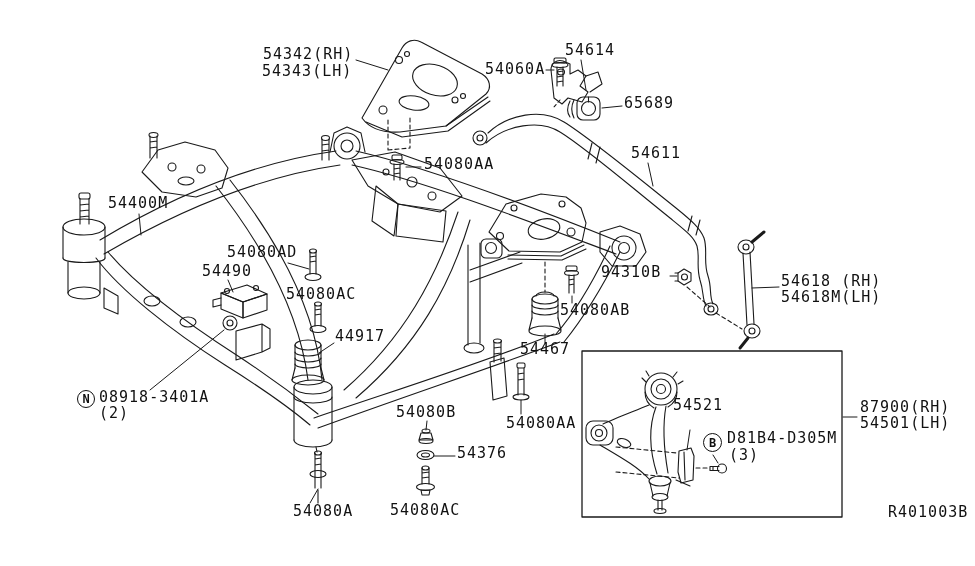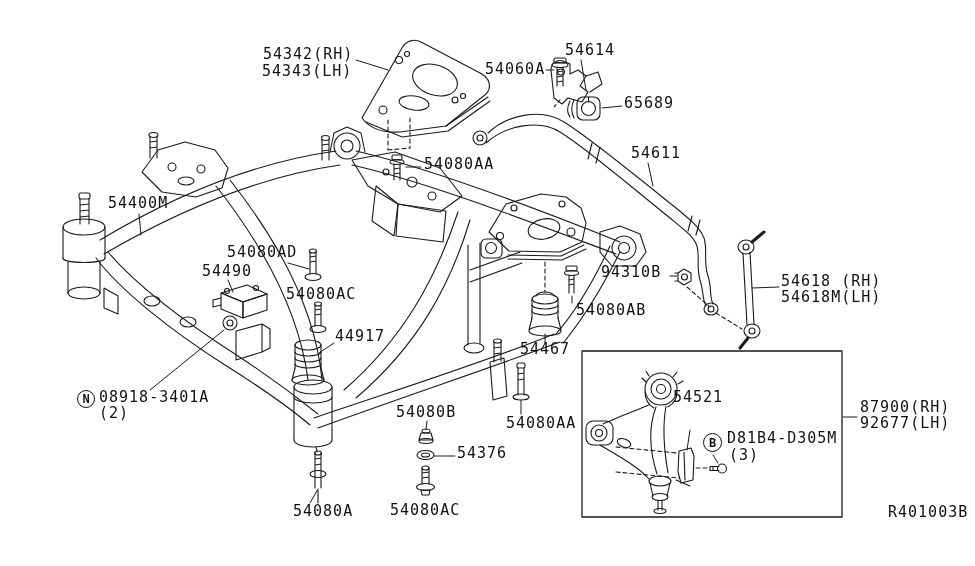--- a/index.html
+++ b/index.html
@@ -308,29 +308,29 @@
   <div class="lbl" style="left:624px;top:96px">65689</div>
   <div class="lbl" style="left:631px;top:146px">54611</div>
   <div class="lbl" style="left:424px;top:157px">54080AA</div>
   <div class="lbl" style="left:108px;top:196px">54400M</div>
   <div class="lbl" style="left:227px;top:245px">54080AD</div>
   <div class="lbl" style="left:202px;top:264px">54490</div>
   <div class="lbl" style="left:286px;top:287px">54080AC</div>
   <div class="lbl" style="left:601px;top:265px">94310B</div>
   <div class="lbl" style="left:781px;top:274px">54618 (RH)</div>
   <div class="lbl" style="left:781px;top:290px">54618M(LH)</div>
-  <div class="lbl" style="left:576px;top:303px">54080AB</div>
+  <div class="lbl" style="left:560px;top:303px">54080AB</div>
   <div class="lbl" style="left:335px;top:329px">44917</div>
   <div class="lbl" style="left:520px;top:342px">54467</div>
   <span class="csym" style="left:77px;top:390px;width:18px;height:18px">N</span>
   <div class="lbl" style="left:99px;top:390px">08918-3401A</div>
   <div class="lbl" style="left:99px;top:406px">(2)</div>
   <div class="lbl" style="left:860px;top:400px">87900(RH)</div>
-  <div class="lbl" style="left:860px;top:416px">92677(LH)</div>
-  <div class="lbl" style="left:673px;top:390px">54521</div>
+  <div class="lbl" style="left:860px;top:416px">54501(LH)</div>
+  <div class="lbl" style="left:673px;top:398px">54521</div>
   <span class="csym" style="left:703px;top:433px;width:19px;height:19px">B</span>
   <div class="lbl" style="left:727px;top:431px">D81B4-D305M</div>
   <div class="lbl" style="left:729px;top:448px">(3)</div>
   <div class="lbl" style="left:396px;top:405px">54080B</div>
   <div class="lbl" style="left:506px;top:416px">54080AA</div>
   <div class="lbl" style="left:457px;top:446px">54376</div>
   <div class="lbl" style="left:293px;top:504px">54080A</div>
   <div class="lbl" style="left:390px;top:503px">54080AC</div>
   <div class="lbl" style="left:888px;top:505px">R401003B</div>
 

